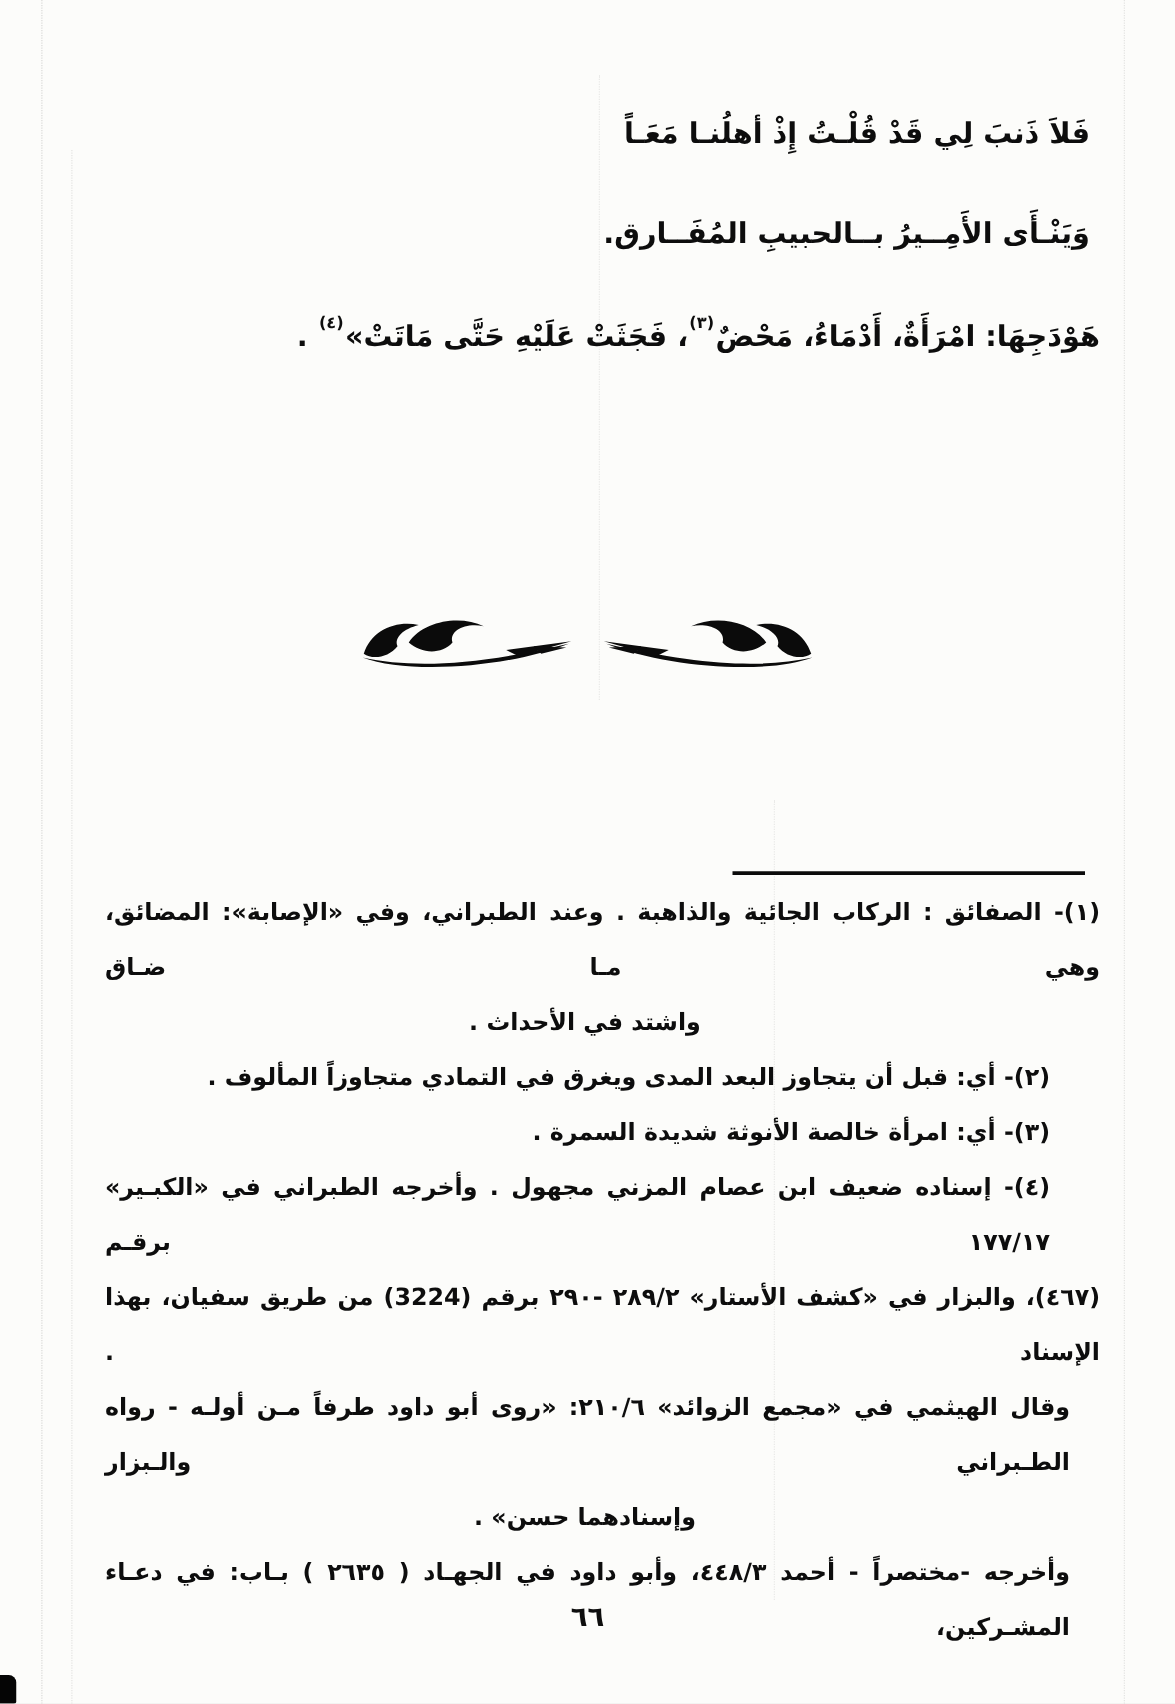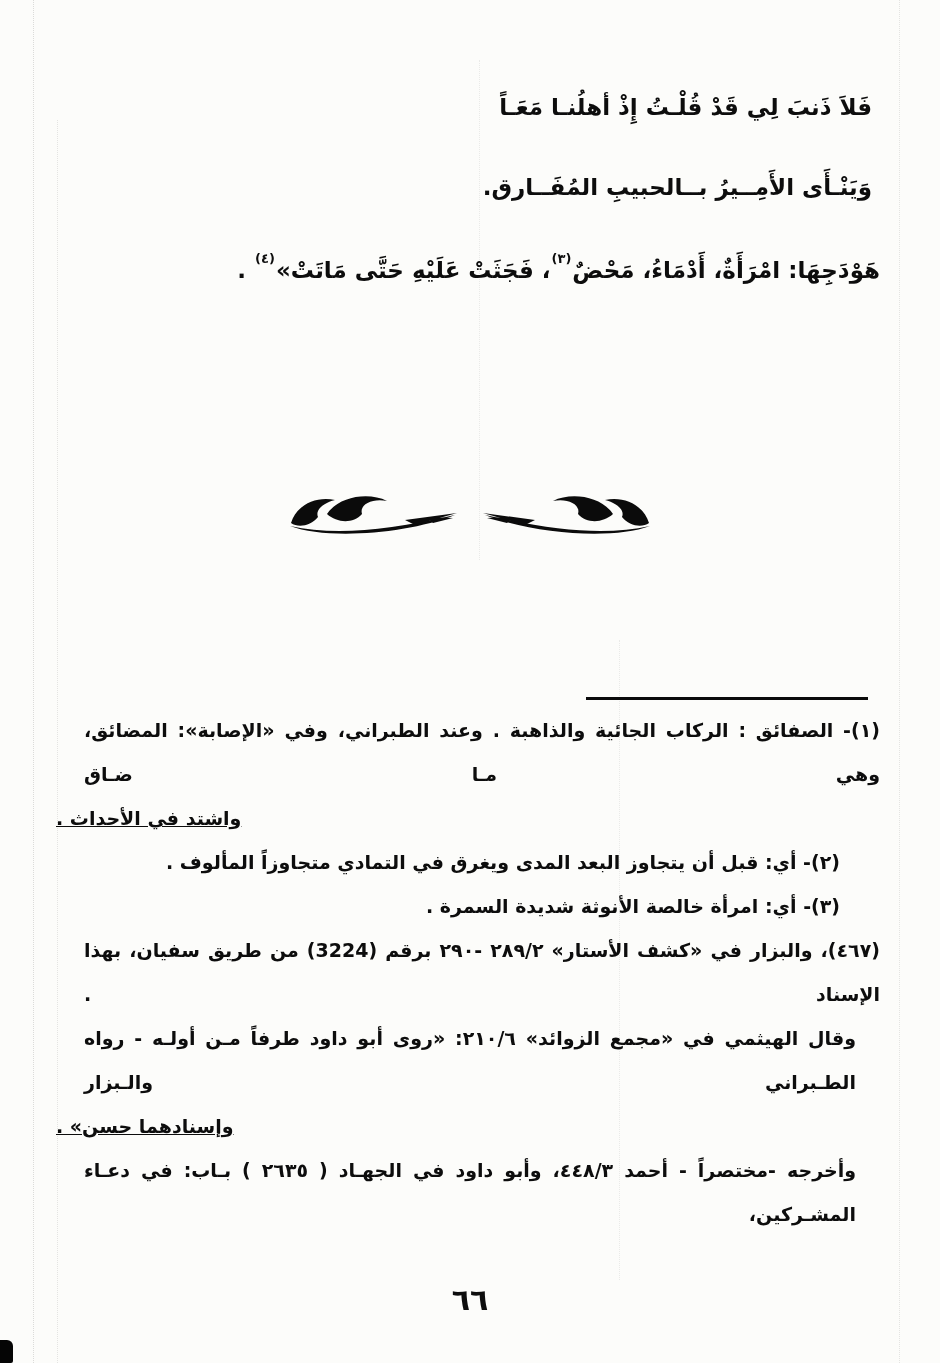--- a/index.html
+++ b/index.html
@@ -33,27 +33,27 @@
     width:366px;height:50px;}
   .ornament svg{display:block;width:100%;height:100%;}
   
   .foot-rule{position:absolute;top:697px;right:72px;width:282px;height:3px;background:#0b0b0b;}
   
   .footnotes{position:absolute;top:708px;right:60px;left:56px;
     font-size:19px;font-weight:700;line-height:44px;}
   .f-line{min-height:44px;}
   .f-just{text-align:justify;text-align-last:justify;margin-left:28px;}
   .f-right{text-align:right;}
-  .f-left{text-align:left;text-decoration:underline;}
+  .f-left{text-align:center;}
   .ind56{padding-right:56px;}
   .ind40{padding-right:40px;}
   .ind24{padding-right:24px;}
   
   .page-number{position:absolute;top:1282px;left:0;right:0;
-    text-align:center;font-size:30px;font-weight:700;letter-spacing:4px;}
+    text-align:center;font-size:22px;font-weight:700;letter-spacing:4px;}
   
   .dotline{position:absolute;width:0;border-left:1px dotted rgba(20,20,20,.18);}
   .d1{left:33px;top:0;height:1363px;border-left-color:rgba(20,20,20,.14);}
   .d2{left:57px;top:120px;height:1243px;border-left-color:rgba(20,20,20,.10);}
   .d3{left:899px;top:0;height:1363px;border-left-color:rgba(20,20,20,.10);}
   .d4{left:479px;top:60px;height:500px;border-left-color:rgba(20,20,20,.08);}
   .d5{left:619px;top:640px;height:640px;border-left-color:rgba(20,20,20,.08);}
   .corner-mark{position:absolute;left:0;top:1340px;width:13px;height:23px;
     background:#050505;border-radius:0 6px 2px 0;}
 </style>
@@ -102,20 +102,21 @@
     </svg>
   </div>
 
   <div class="foot-rule"></div>
 
   <div class="footnotes">
     <div class="f-line f-just">(١)- الصفائق : الركاب الجائية والذاهبة . وعند الطبراني، وفي «الإصابة»: المضائق، وهي مـا ضـاق</div>
     <div class="f-line f-left">واشتد في الأحداث .</div>
     <div class="f-line f-right ind40">(٢)- أي: قبل أن يتجاوز البعد المدى ويغرق في التمادي متجاوزاً المألوف .</div>
     <div class="f-line f-right ind40">(٣)- أي: امرأة خالصة الأنوثة شديدة السمرة .</div>
+    <div class="f-line f-just ind40">(٤)- إسناده ضعيف ابن عصام المزني مجهول . وأخرجه الطبراني في «الكبـير» ١٧٧/١٧ برقـم</div>
     <div class="f-line f-just">(٤٦٧)، والبزار في «كشف الأستار» ٢٨٩/٢ -٢٩٠ برقم (3224) من طريق سفيان، بهذا الإسناد .</div>
     <div class="f-line f-just ind24">وقال الهيثمي في «مجمع الزوائد» ٢١٠/٦: «روى أبو داود طرفاً مـن أولـه - رواه الطـبراني والـبزار</div>
     <div class="f-line f-left">وإسنادهما حسن» .</div>
     <div class="f-line f-just ind24">وأخرجه -مختصراً - أحمد ٤٤٨/٣، وأبو داود في الجهـاد ( ٢٦٣٥ ) بـاب: في دعـاء المشـركين،</div>
 
   </div>
 
   <div class="page-number">٦٦</div>
 
   <div class="corner-mark"></div>

